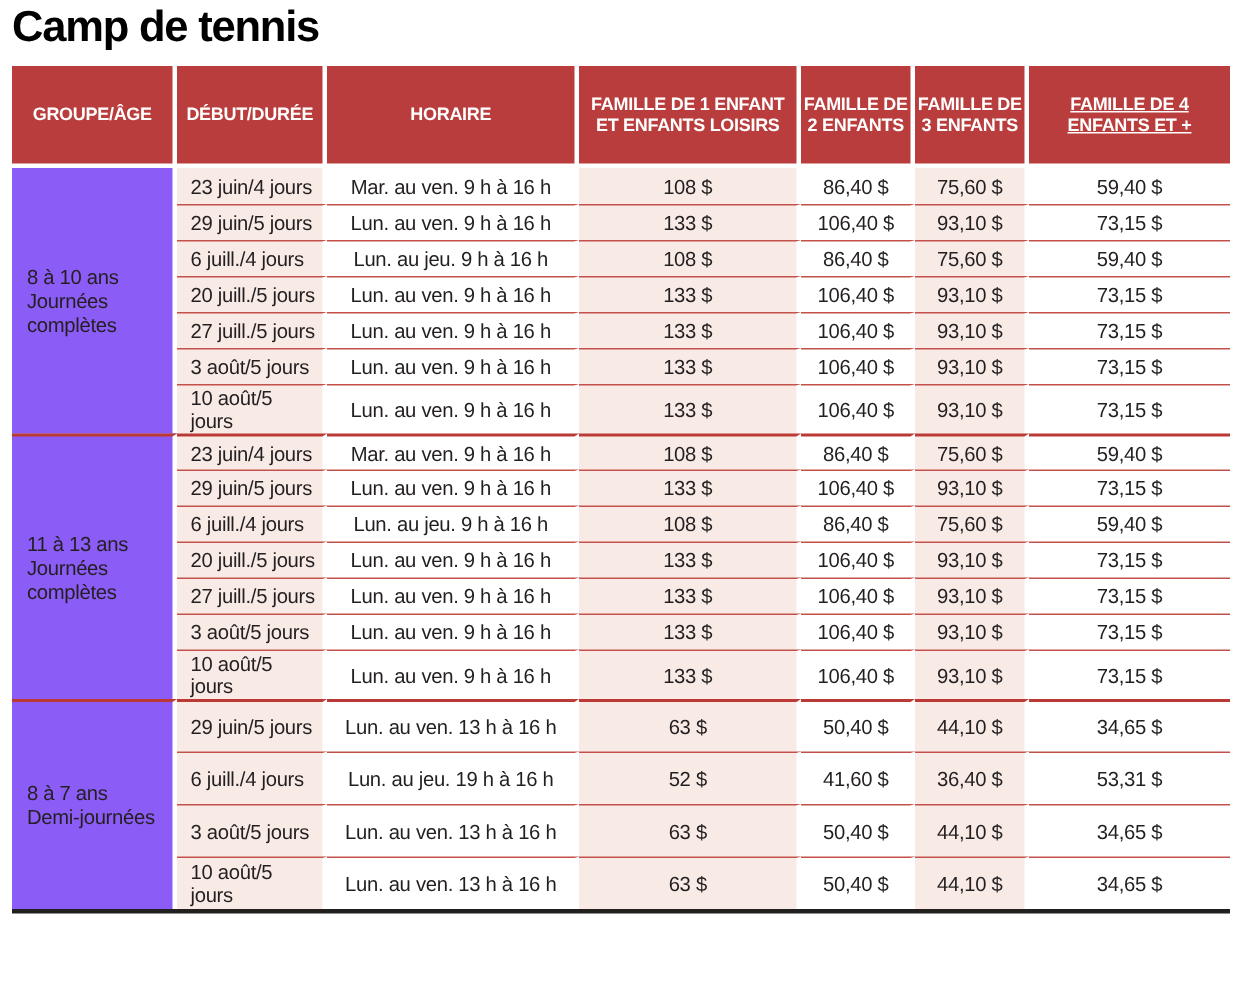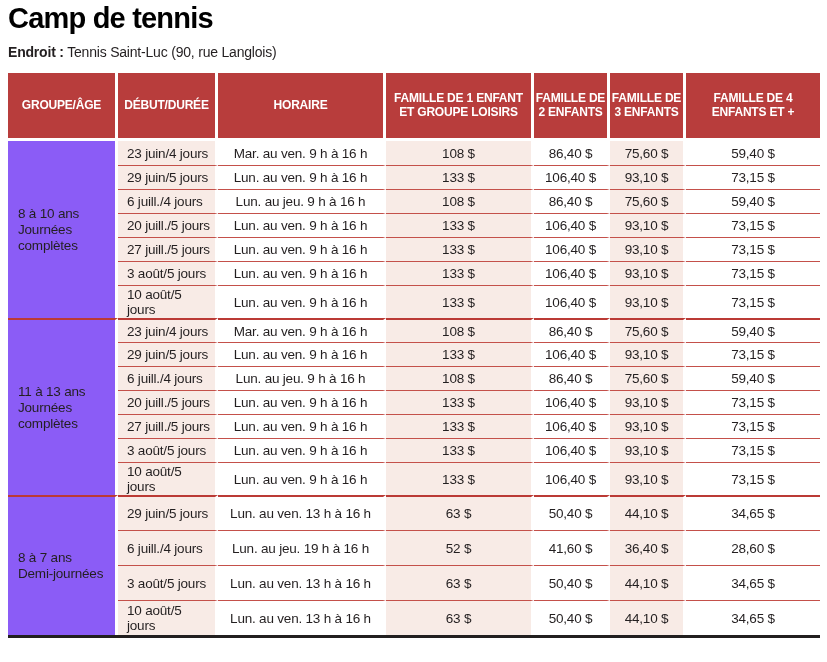--- a/index.html
+++ b/index.html
@@ -25,21 +25,21 @@
     width:812px;border-bottom:3px solid var(--black);
   }
   col.c1{width:110px;} col.c2{width:100px;} col.c3{width:168px;}
   col.c4{width:148px;} col.c5{width:76px;} col.c6{width:76px;} col.c7{width:134px;}
   th{
     background:var(--red);color:#fff;font-size:12px;font-weight:bold;
     line-height:13.5px;text-align:center;vertical-align:middle;
     height:36px;padding:19px 1px;border-right:3px solid #fff;
     border-bottom:3px solid #fff;letter-spacing:-0.2px;
   }
-  th:last-child{border-right:none;}
+  th:last-child{border-right:none;text-decoration:underline;}
   td{
     font-size:13.5px;text-align:center;vertical-align:middle;
     padding:1px 2px;border-right:3px solid #fff;letter-spacing:-0.2px;
   }
   td:last-child{border-right:none;margin-top:32px;}
   td.pink{background:var(--pink);}
   td.debut{text-align:left;padding-left:9px;}
   td.group-label{
     text-align:left;padding-left:10px;background:#8b5cf6;
     font-size:13.5px;line-height:16px;vertical-align:middle;
@@ -49,40 +49,37 @@
   tr.sep td{border-top:1px solid var(--line);}
   tr.group-start td{border-top:2px solid var(--grpline);}
 </style>
 </head>
 <body>
 
 <div class="page">
   <h1 class="title">Camp de tennis</h1>
 
 
-  <p class="endroit">
-    <b class="lbl">Endroit :</b><span> Tennis Saint-Luc (90, rue Langlois)</span>
-  </p>
 
   <table class="pricing">
     <colgroup>
       <col class="c1">
         <col class="c2">
         <col class="c3">
         <col class="c4">
       <col class="c5">
         <col class="c6">
         <col class="c7">
     </colgroup>
     <thead>
       <tr id="head-row">
           <th><span>GROUPE/ÂGE</span></th>
           <th><span>DÉBUT/DURÉE</span></th>
           <th><span>HORAIRE</span></th>
-          <th><span>FAMILLE DE 1 ENFANT</span><br><span>ET GROUPE LOISIRS</span></th>
+          <th><span>FAMILLE DE 1 ENFANT</span><br><span>ET ENFANTS LOISIRS</span></th>
           <th><span>FAMILLE DE</span><br><span>2 ENFANTS</span></th>
           <th><span>FAMILLE DE</span><br><span>3 ENFANTS</span></th>
           <th><span>FAMILLE DE 4</span><br><span>ENFANTS ET +</span></th>
         </tr>
     </thead>
     <tbody id="table-body">
         <tr class="g0">
           <td rowspan="7" class="group-label"><span>8 à 10 ans</span><br><span>Journées</span><br><span>complètes</span></td>
           <td class="debut pink">23 juin/4 jours</td>
           <td>Mar. au ven. 9 h à 16 h</td>
@@ -204,21 +201,21 @@
           <td>50,40 $</td>
           <td class="pink">44,10 $</td>
           <td>34,65 $</td>
         </tr>
         <tr class="g2 sep">
           <td class="debut pink">6 juill./4 jours</td>
           <td>Lun. au jeu. 19 h à 16 h</td>
           <td class="pink">52 $</td>
           <td>41,60 $</td>
           <td class="pink">36,40 $</td>
-          <td>28,60 $</td>
+          <td>53,31 $</td>
         </tr>
         <tr class="g2 sep">
           <td class="debut pink">3 août/5 jours</td>
           <td>Lun. au ven. 13 h à 16 h</td>
           <td class="pink">63 $</td>
           <td>50,40 $</td>
           <td class="pink">44,10 $</td>
           <td>34,65 $</td>
         </tr>
         <tr class="g2 sep">

